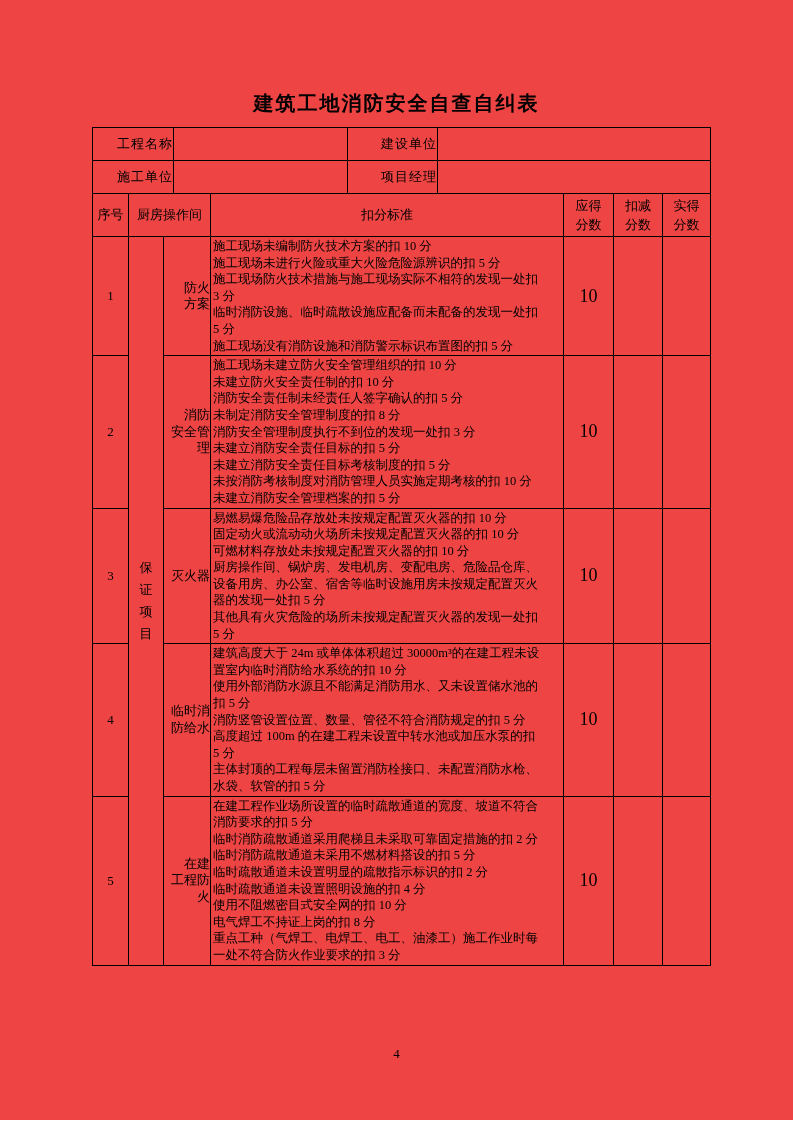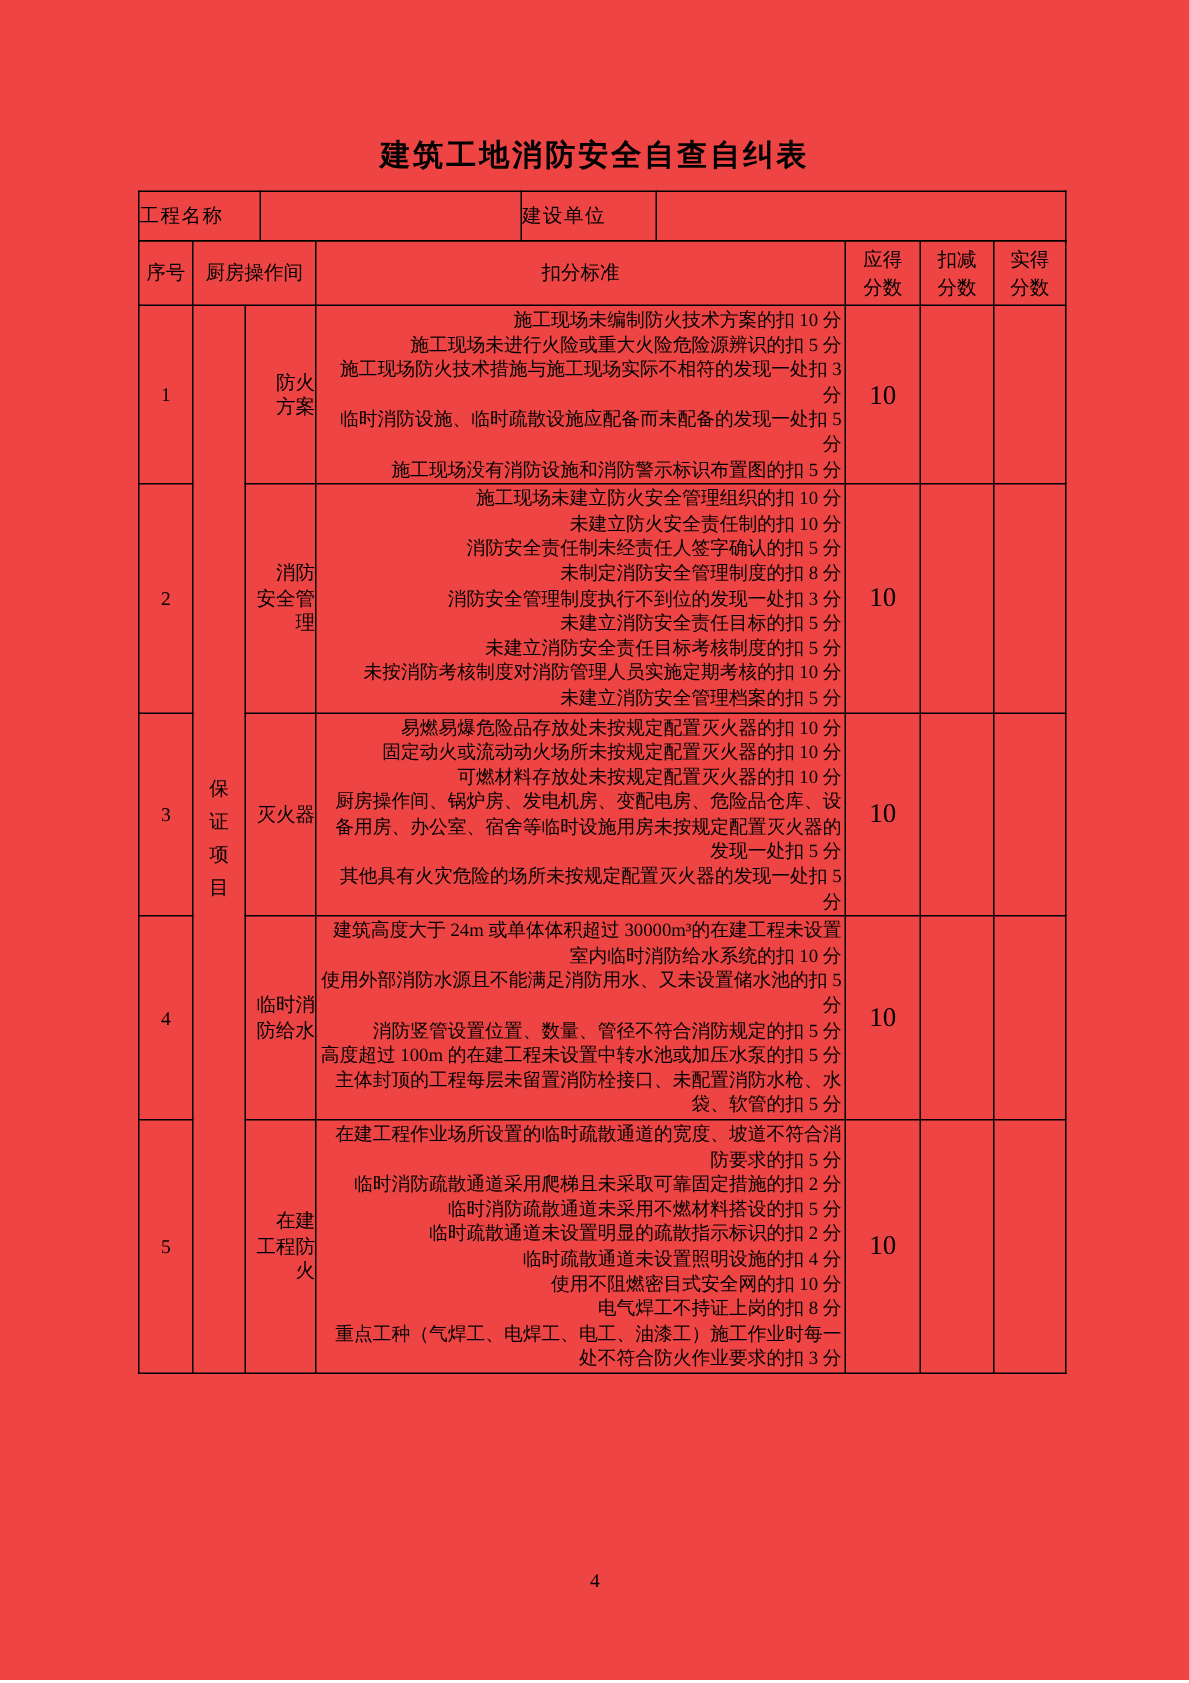--- a/index.html
+++ b/index.html
@@ -38,35 +38,35 @@
   td, th {
     border: 1px solid #000000;
     padding: 0;
     font-weight: normal;
     font-size: 13px;
     vertical-align: middle;
     overflow: hidden;
   }
   
   .info-table td { height: 32px; }
-  .info-label { text-align: left; letter-spacing: 1px; }
+  .info-label { text-align: right; letter-spacing: 1px; }
   .info-value { }
   
   .main-header th { height: 42px; text-align: center; }
   .score-head div { line-height: 19px; font-family: Liberation Serif, serif; }
   
   .cell-idx { text-align: center; }
   .cell-group { text-align: center; }
   .cell-group div { line-height: 22px; font-size: 13px; }
   .cell-item { text-align: right; }
   .cell-item div { line-height: 16.5px; font-size: 13px; }
   .cell-criteria {
-    text-align: right;
+    text-align: left;
     vertical-align: middle;
-    padding: 1px 2px 1px 2px;
+    padding: 1px 20px 1px 2px;
   }
   .cell-criteria div {
     font-size: 12.5px;
     line-height: 16.6px;
   }
   .cell-score { text-align: center; font-size: 18px; }
   .page-number {
     position: absolute;
     top: 1046px;
     left: 0;
@@ -89,20 +89,26 @@
         <col style="width:81px">
           <col style="width:174px">
           <col style="width:90px">
           <col style="width:273px">
       </colgroup>
       <tbody>
           <tr>
             <td class="info-label">工程名称</td>
             <td class="info-value"></td>
             <td class="info-label">建设单位</td>
+            <td class="info-value"></td>
+          </tr>
+          <tr>
+            <td class="info-label">施工单位</td>
+            <td class="info-value"></td>
+            <td class="info-label">项目经理</td>
             <td class="info-value"></td>
           </tr>
         </tbody>
     </table>
 
     <table class="main-table">
       <colgroup>
         <col style="width:36px">
           <col style="width:35px">
           <col style="width:47px">

